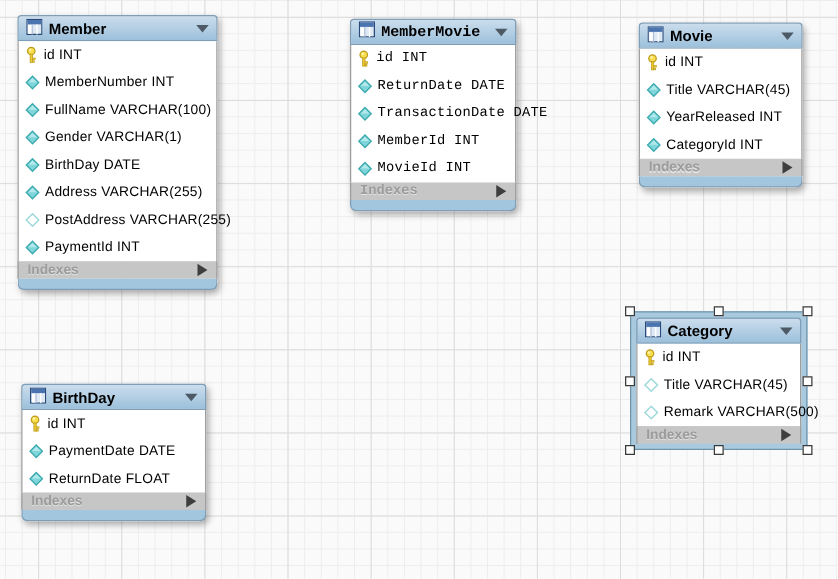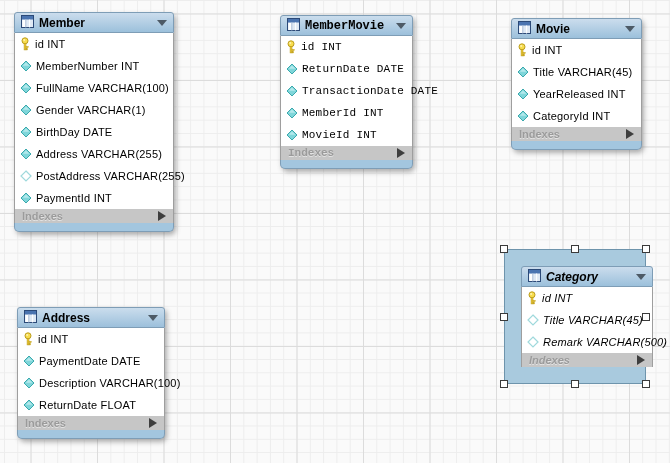--- a/index.html
+++ b/index.html
@@ -53,21 +53,21 @@
     border-left:8px solid #3e3e3e;
   }
 
   .bottombar{
     height:9px;background:#a3c6df;
     border:1px solid #7e9db6;border-top:none;border-radius:0 0 5px 5px;
   }
 
   
   .sel-frame{
-    position:absolute;background:#a9cade;border:1px solid #6e94ac;padding:16px;font-style:italic;
+    position:absolute;background:#a9cade;border:1px solid #6e94ac;padding:4px;
   }
   .tbl.selected{position:relative;box-shadow:none;}
   .handle{
     position:absolute;width:8px;height:8px;background:#fff;border:1px solid #3a3a3a;z-index:5;
   }
   .h-nw{left:-5px;top:-5px}      .h-n{left:50%;margin-left:-4px;top:-5px}   .h-ne{right:-5px;top:-5px}
   .h-w{left:-5px;top:50%;margin-top:-4px}                                   .h-e{right:-5px;top:50%;margin-top:-4px}
   .h-sw{left:-5px;bottom:-5px}   .h-s{left:50%;margin-left:-4px;bottom:-5px}.h-se{right:-5px;bottom:-5px}
 </style>
 </head>
@@ -263,47 +263,40 @@
   </div>
     <div class="tbl floating" style="width: 148px; left: 17px; top: 307px;">
     <div class="hdr">
       <span class="hdr-icon"><svg width="13" height="13" viewBox="0 0 13 13">
     <rect x="0.5" y="0.5" width="12" height="12" fill="#dfe9f4" stroke="#2c4a78"></rect>
     <rect x="1" y="1" width="11" height="3.5" fill="#4a74b0"></rect>
     <rect x="1.5" y="5" width="3" height="7" fill="#ffffff"></rect>
     <line x1="4.8" y1="4.5" x2="4.8" y2="12.5" stroke="#aebfd8" stroke-width="1"></line>
     <line x1="8.6" y1="4.5" x2="8.6" y2="12.5" stroke="#ffffff" stroke-width="1"></line>
   </svg></span>
-      <span class="title">Address</span>
+      <span class="title">BirthDay</span>
       <span class="collapse"></span>
     </div>
     <div class="body">
         <div class="row">
     <svg width="11" height="14" viewBox="0 0 11 14">
     <circle cx="5" cy="3.8" r="3" fill="#f8dd4e" stroke="#bb9c1e" stroke-width="1"></circle>
     <circle cx="4.2" cy="3" r="1" fill="#fdf3b0"></circle>
     <rect x="4.1" y="6.3" width="1.9" height="6.6" fill="#edc92f" stroke="#bb9c1e" stroke-width="0.6"></rect>
     <rect x="6" y="9.4" width="2.2" height="1.3" fill="#edc92f" stroke="#bb9c1e" stroke-width="0.5"></rect>
     <rect x="6" y="11.6" width="1.6" height="1.3" fill="#edc92f" stroke="#bb9c1e" stroke-width="0.5"></rect>
   </svg>
     <span class="col-text">id INT</span>
   </div>
         <div class="row">
     <svg width="12" height="12" viewBox="0 0 12 12">
     <polygon points="6,1 11,6 6,11 1,6" fill="#7fd6da" stroke="#3aa9ad" stroke-width="1"></polygon>
     <polygon points="6,2.4 9.4,5.8 6,5.8 2.8,5.8" fill="#c2eef0" opacity="0.8"></polygon>
   </svg>
     <span class="col-text">PaymentDate DATE</span>
-  </div>
-        <div class="row">
-    <svg width="12" height="12" viewBox="0 0 12 12">
-    <polygon points="6,1 11,6 6,11 1,6" fill="#7fd6da" stroke="#3aa9ad" stroke-width="1"></polygon>
-    <polygon points="6,2.4 9.4,5.8 6,5.8 2.8,5.8" fill="#c2eef0" opacity="0.8"></polygon>
-  </svg>
-    <span class="col-text">Description VARCHAR(100)</span>
   </div>
         <div class="row">
     <svg width="12" height="12" viewBox="0 0 12 12">
     <polygon points="6,1 11,6 6,11 1,6" fill="#7fd6da" stroke="#3aa9ad" stroke-width="1"></polygon>
     <polygon points="6,2.4 9.4,5.8 6,5.8 2.8,5.8" fill="#c2eef0" opacity="0.8"></polygon>
   </svg>
     <span class="col-text">ReturnDate FLOAT</span>
   </div>
       </div>
     <div class="ftr">

